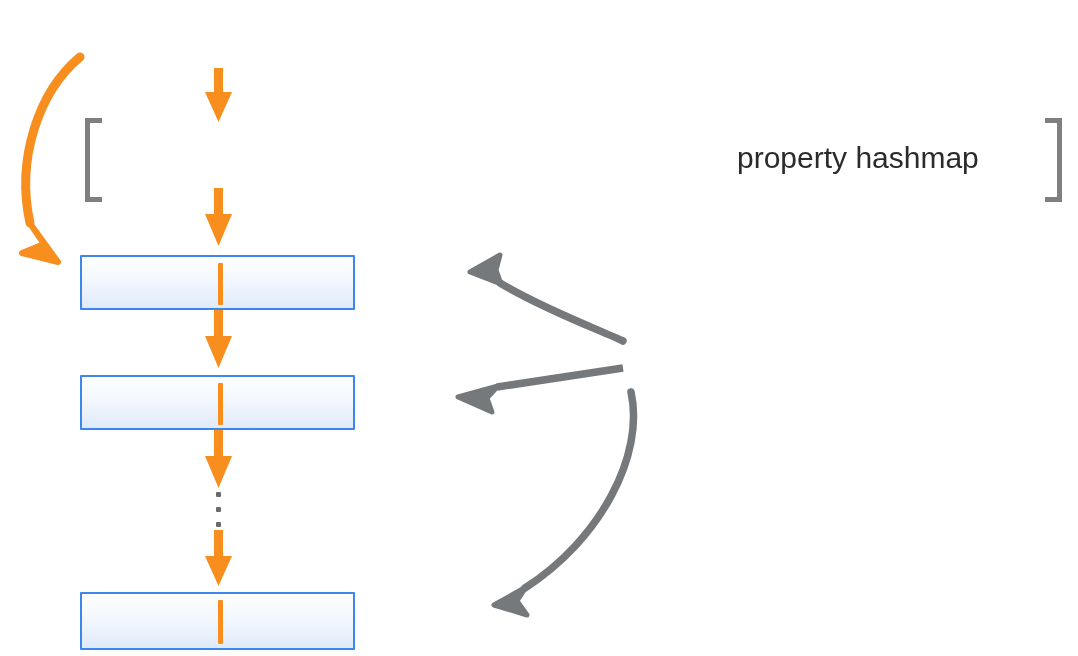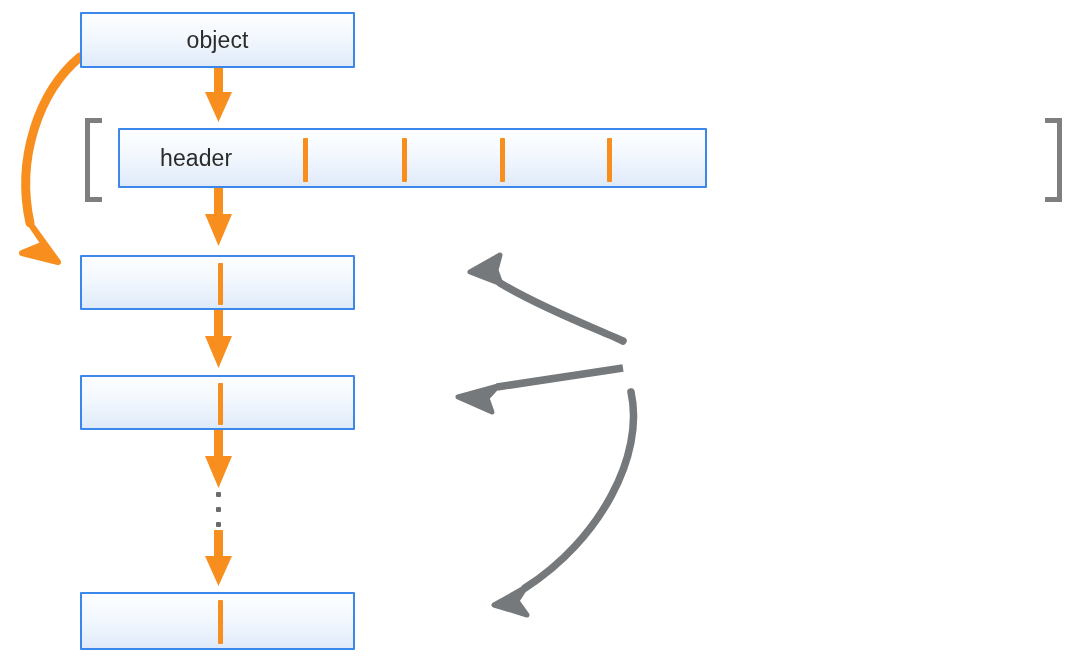--- a/index.html
+++ b/index.html
@@ -150,35 +150,26 @@
         <path d="M 498,386 L 458,397 L 492,412 L 487,398 Z" fill="#75797c" stroke="#75797c" stroke-width="5" stroke-linejoin="round"></path>
       </g>
 
       <g>
         <path d="M 631,392 C 645,455 600,540 525,588" fill="none" stroke="#75797c" stroke-width="7.5" stroke-linecap="round"></path>
         <path d="M 526,587 L 494,605 L 527,615 L 517,601 Z" fill="#75797c" stroke="#75797c" stroke-width="5" stroke-linejoin="round"></path>
       </g>
     </g>
   </svg>
 
-  <div class="box" style="left:80px; top:12px; width:275px; height:56px;">
-    <span class="box-label">object</span>
-  </div>
 
   <div class="bracket left" style="left:85px; top:118px; width:17px; height:84px;"></div>
   <div class="bracket right" style="left:1045px; top:118px; width:17px; height:84px;"></div>
 
-  <div class="box" style="left:118px; top:128px; width:589px; height:60px;">
-    <span class="box-label offset-left">header</span>
-    <span class="tick" style="left:183px; top:8px; height:44px;"></span>
-    <span class="tick" style="left:282px; top:8px; height:44px;"></span>
-    <span class="tick" style="left:380px; top:8px; height:44px;"></span>
-    <span class="tick" style="left:487px; top:8px; height:44px;"></span>
-  </div>
 
+  <span class="caption" style="left:737px; top:143px;">property hashmap</span>
 
   <div class="box" style="left:80px; top:255px; width:275px; height:55px;">
     <span class="tick" style="left:136px; top:6px; height:42px;"></span>
   </div>
 
   <div class="box" style="left:80px; top:375px; width:275px; height:55px;">
     <span class="tick" style="left:136px; top:6px; height:42px;"></span>
   </div>
 
   <div>

